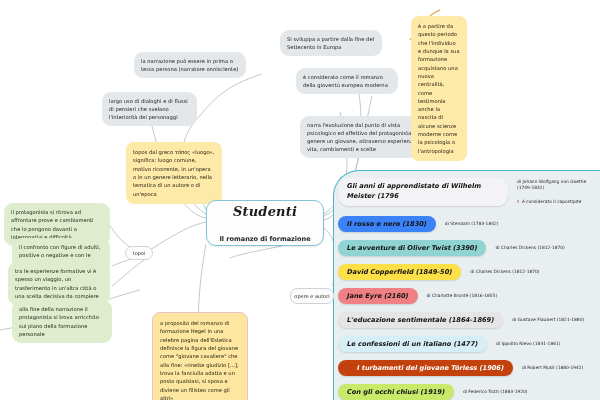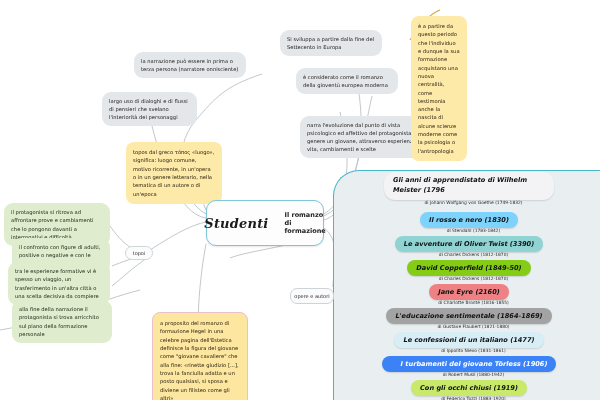--- a/index.html
+++ b/index.html
@@ -10,21 +10,21 @@
   }
   #canvas{position:absolute;inset:0;width:600px;height:400px;}
   svg.links{position:absolute;left:0;top:0;width:600px;height:400px;pointer-events:none;}
 
   .node{position:absolute;box-sizing:border-box;}
 
   
   .central{
     left:206px;top:200px;width:118px;height:46px;
     background:#fdfdfd;border:1.4px solid #7fc6d8;border-radius:10px;
-    display:flex;align-items:center;justify-content:center;
+    display:flex;flex-direction:column;align-items:center;justify-content:center;
     box-shadow:0 1px 2px rgba(0,0,0,.10);
     gap:16px;
   }
   .central .t1{
     font-family:"DejaVu Serif","Liberation Serif",serif;
     font-size:13px;font-weight:bold;font-style:italic;color:#1a1a1a;letter-spacing:.2px;
   }
   .central .t2{font-size:6.5px;color:#222;margin-top:0;font-weight:bold;}
 
   
@@ -59,41 +59,41 @@
   }
   .region-label{
     position:absolute;left:290px;top:288px;width:42px;height:14px;
     background:#fbfbfb;border:1px solid #cdd4d8;border-radius:7px;
     display:flex;align-items:center;justify-content:center;
     font-size:5px;color:#2b2b2b;
   }
 
   
   .booklist{position:absolute;left:338px;top:172px;width:262px;}
-  .bookrow{position:relative;height:24px;display:flex;align-items:center;flex-direction:column;}
+  .bookrow{position:relative;height:24px;display:flex;align-items:center;}
   .pill{
     display:inline-flex;align-items:center;
     border-radius:11px;padding:4px 9px;
     font-size:6.6px;font-weight:bold;font-style:italic;color:#111;
     box-shadow:0 1px 1.5px rgba(0,0,0,.12);
     white-space:nowrap;
   }
   .pill.two-line{white-space:normal;line-height:1.5;max-width:152px;}
   .meta{margin-left:9px;font-size:4.4px;color:#2a2a2a;line-height:1.45;white-space:pre-line;}
   .note-flag{color:#c0392b;font-weight:bold;margin-right:3px;}
   .subnote{font-size:4.4px;color:#2a2a2a;}
 
   .w-goethe{background:#f3f3f5;}
-  .w-rosso{background:#7dd3fc;}
+  .w-rosso{background:#3b82f6;}
   .w-oliver{background:#8fd3d2;}
-  .w-david{background:#84cc16;}
+  .w-david{background:#fde047;}
   .w-jane{background:#ef8184;}
-  .w-educ{background:#a3a3a3;}
+  .w-educ{background:#e5e5e5;}
   .w-confess{background:#d8eef7;}
-  .w-turb{background:#3b82f6;color:#ffffff;padding-left:19px;}
+  .w-turb{background:#c2410c;color:#ffffff;padding-left:19px;}
   .w-occhi{background:#c9e96b;text-align:right;}
 </style>
 </head>
 <body>
 
 <div id="canvas">
 
   <svg class="links" viewBox="0 0 600 400">
     <g fill="none" stroke="#b9c2c6" stroke-width="0.9">
       <path d="M206,214 C180,200 170,150 196,120 C215,98 225,86 262,74"></path>

